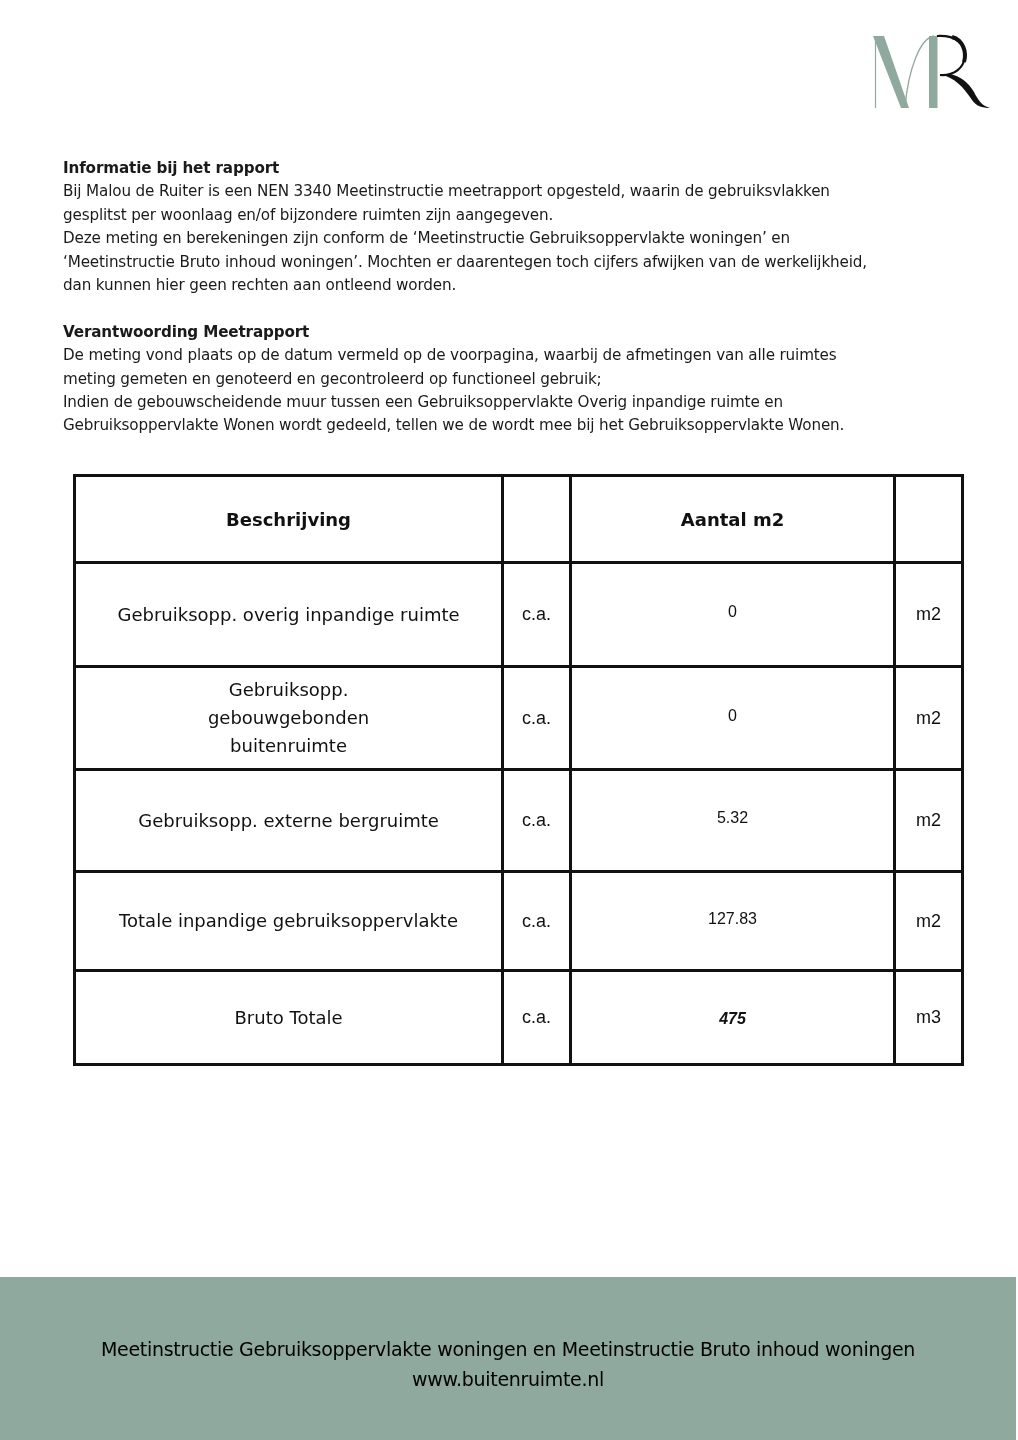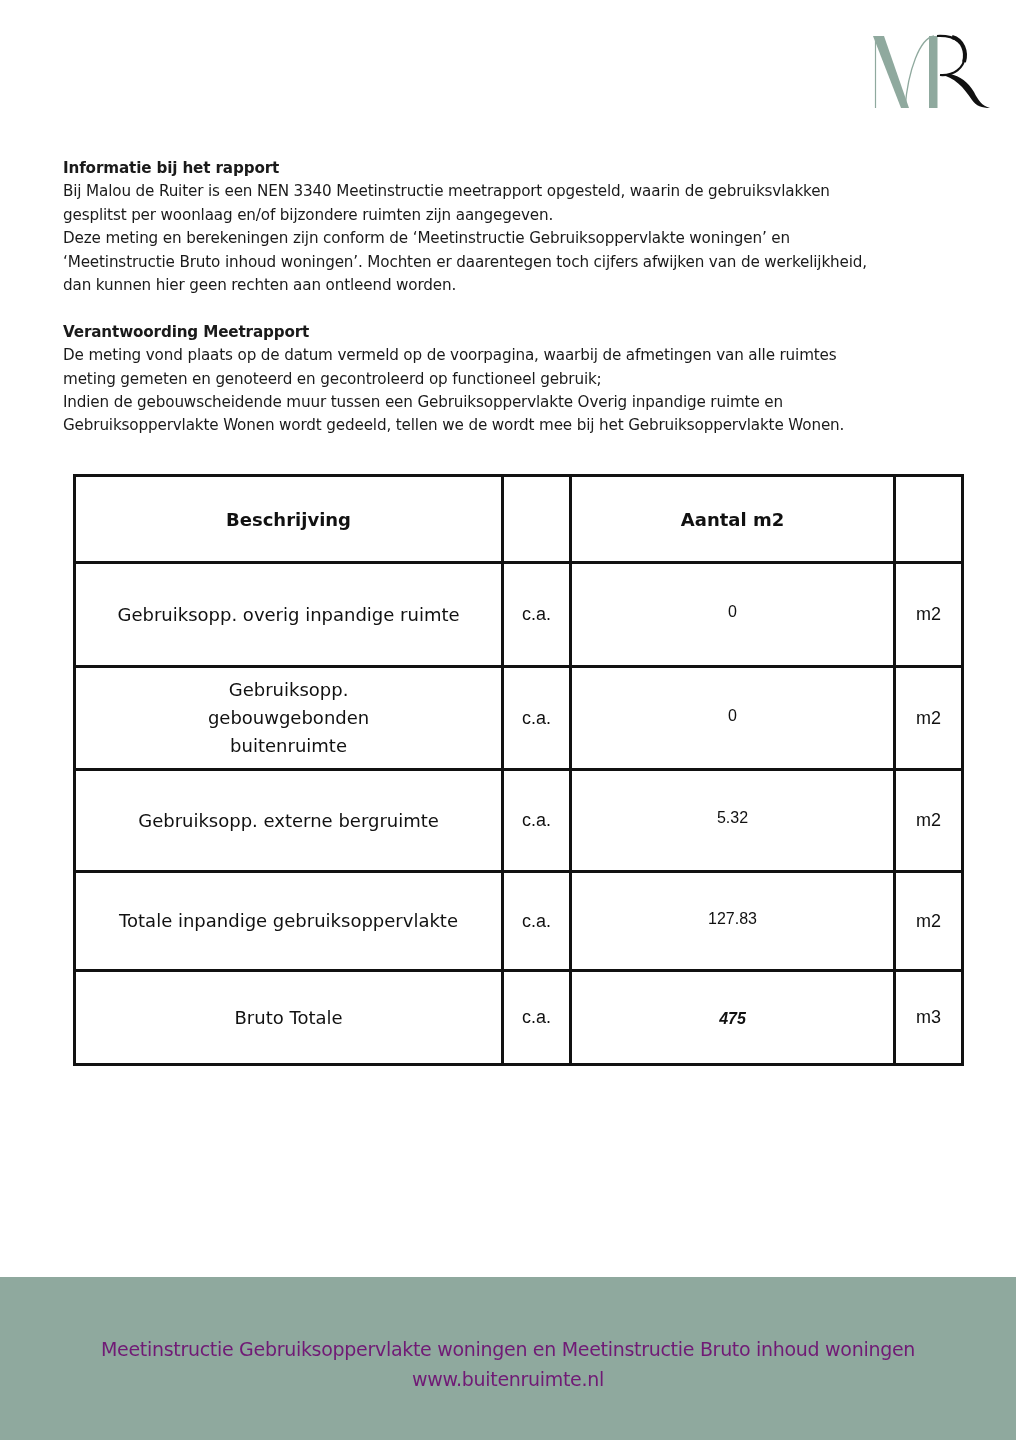--- a/index.html
+++ b/index.html
@@ -26,21 +26,21 @@
   .col-val { width: 316px; }
   .col-unit { width: 66px; }
   .ca, .unit { font-family: "Liberation Sans", sans-serif; font-size: 18.5px; }
   .val { font-family: "Liberation Sans", sans-serif; font-size: 16px; position: relative; top: -4px; }
   .val.bold { font-weight: bold; top: 0; font-style: italic; }
   .desc { line-height: 28px; }
   .desc.lib { font-family: "Liberation Sans", sans-serif; font-size: 19px; }
 
   .footer {
     position: absolute; left: 0; top: 1277px; width: 1016px; height: 163px;
-    background: #8fa99e; color: #701a75; text-align: center;
+    background: #8fa99e; color: #000000; text-align: center;
     font-size: 19px; line-height: 30px; letter-spacing: -0.3px;
   }
   .footer .inner { padding-top: 57px; }
 </style>
 </head>
 <body>
 
 <div class="logo">
   <svg viewBox="0 0 128 84" width="128" height="84">
 

